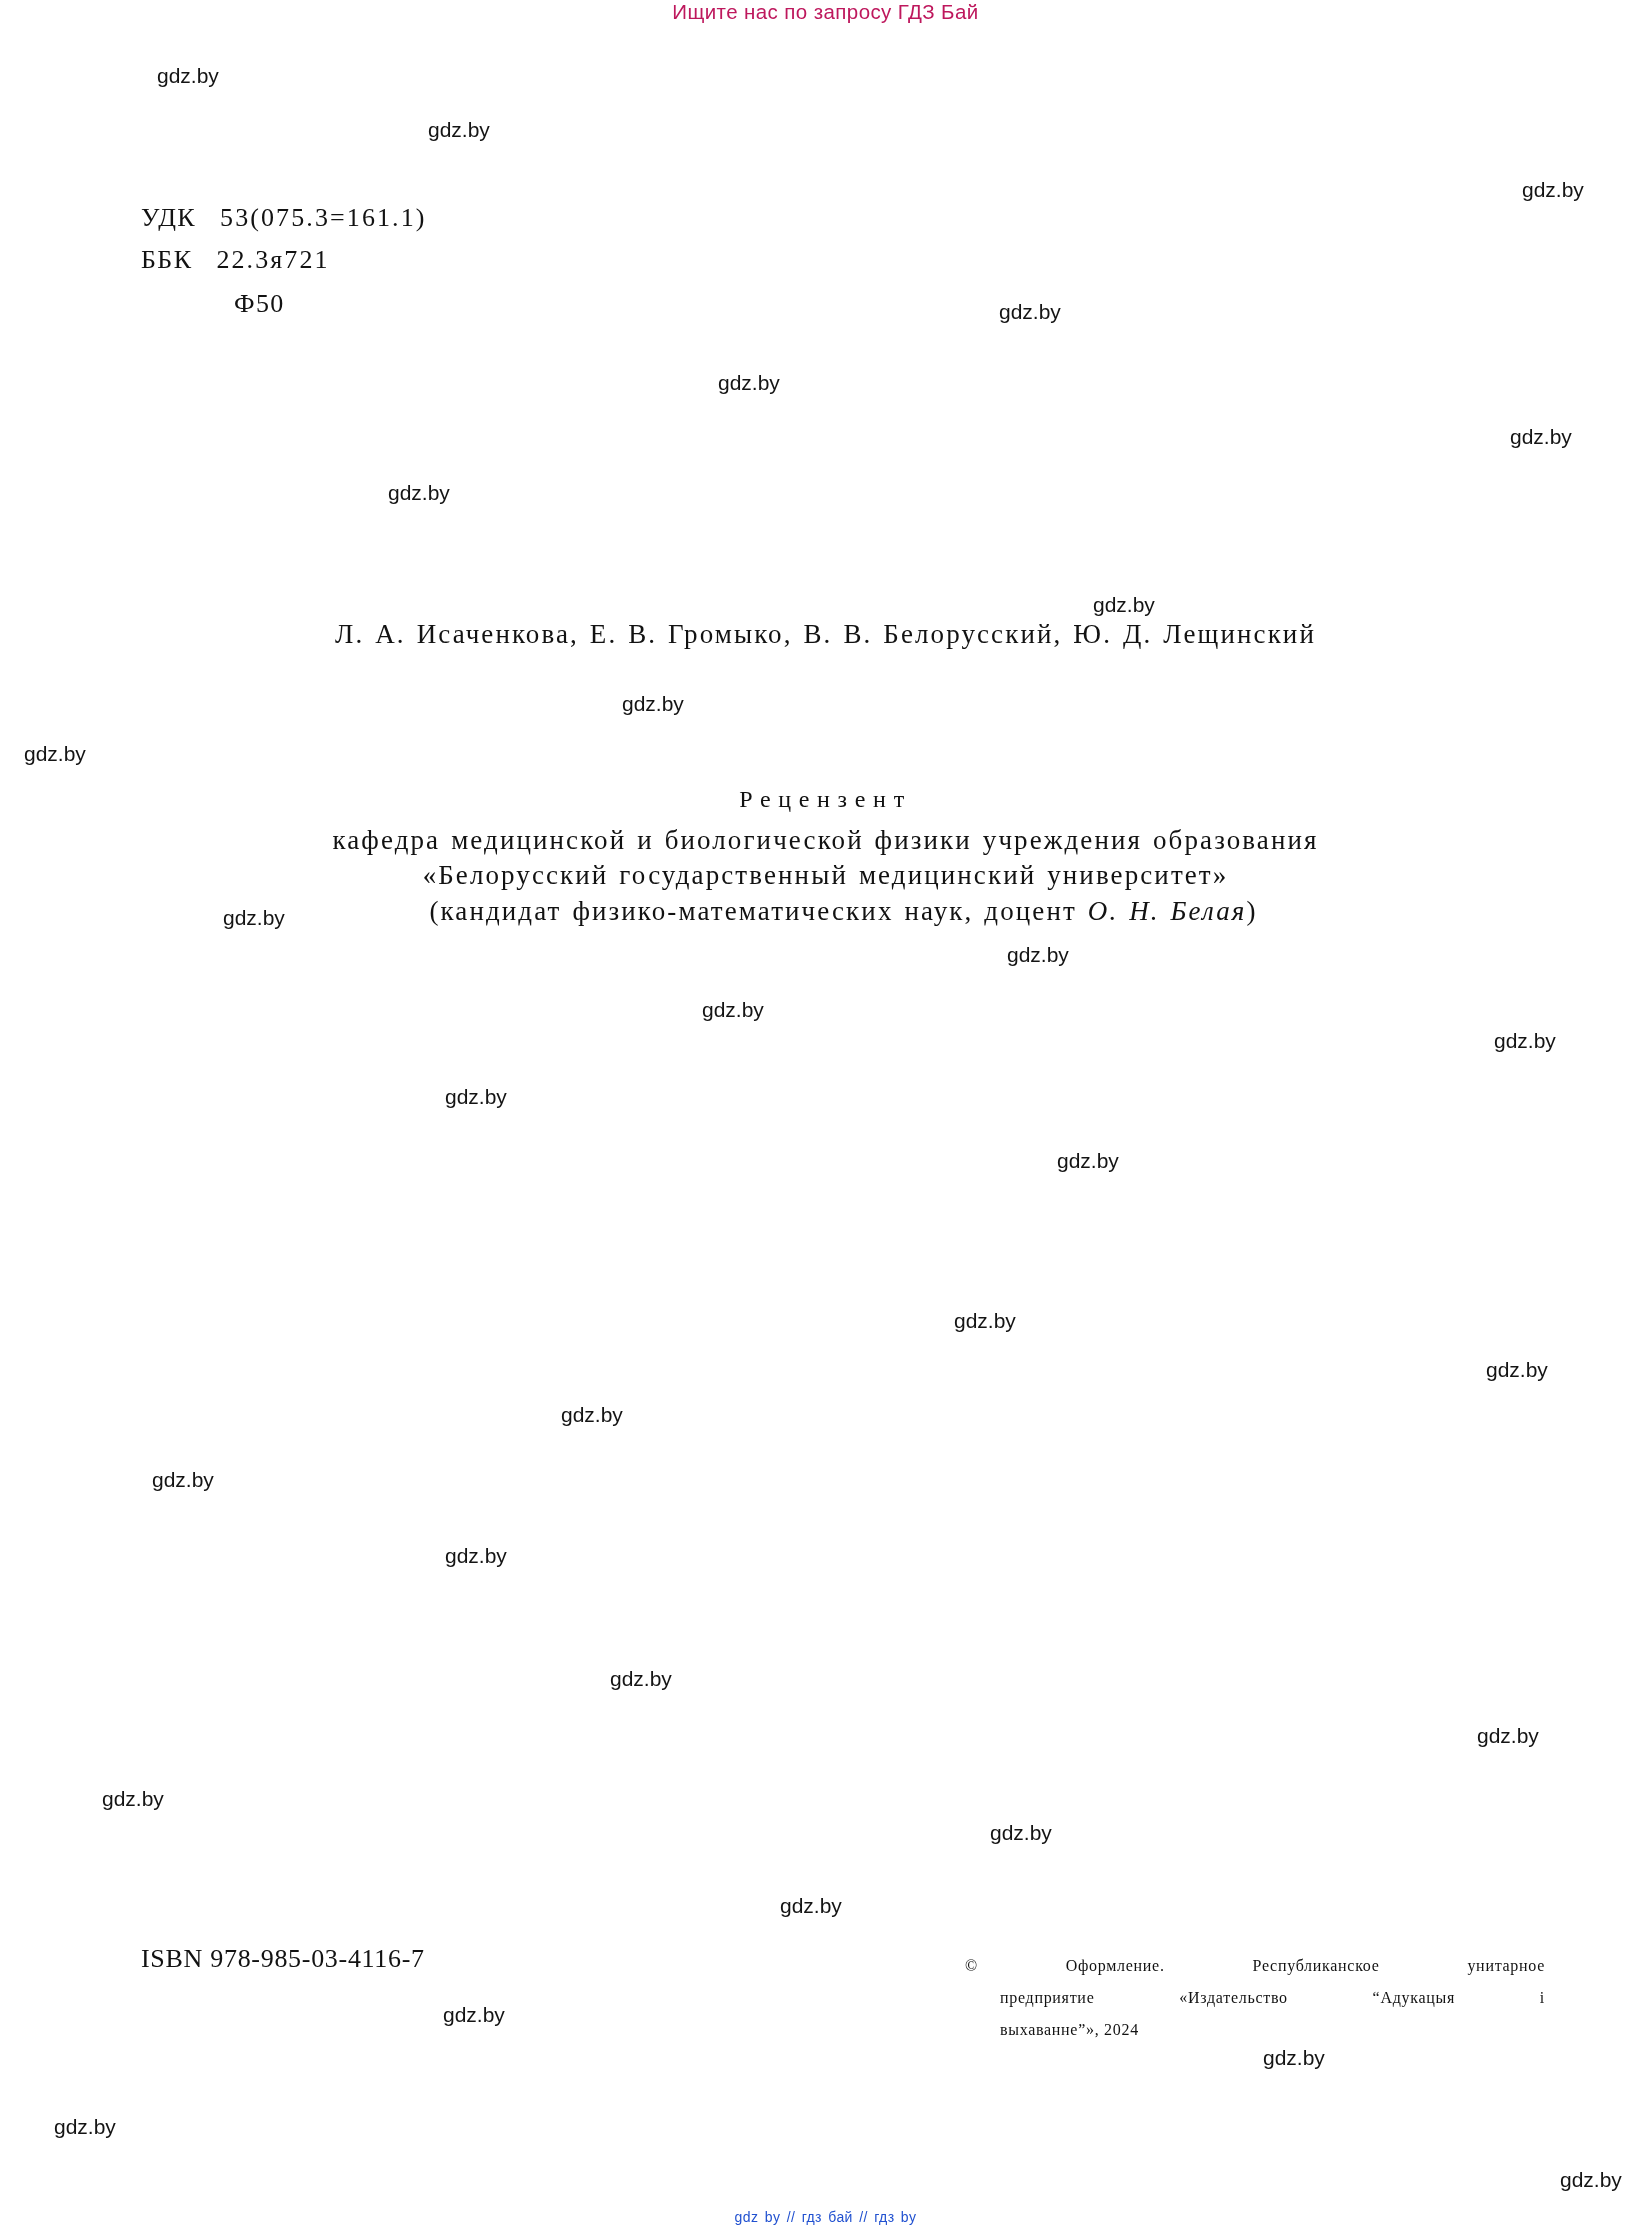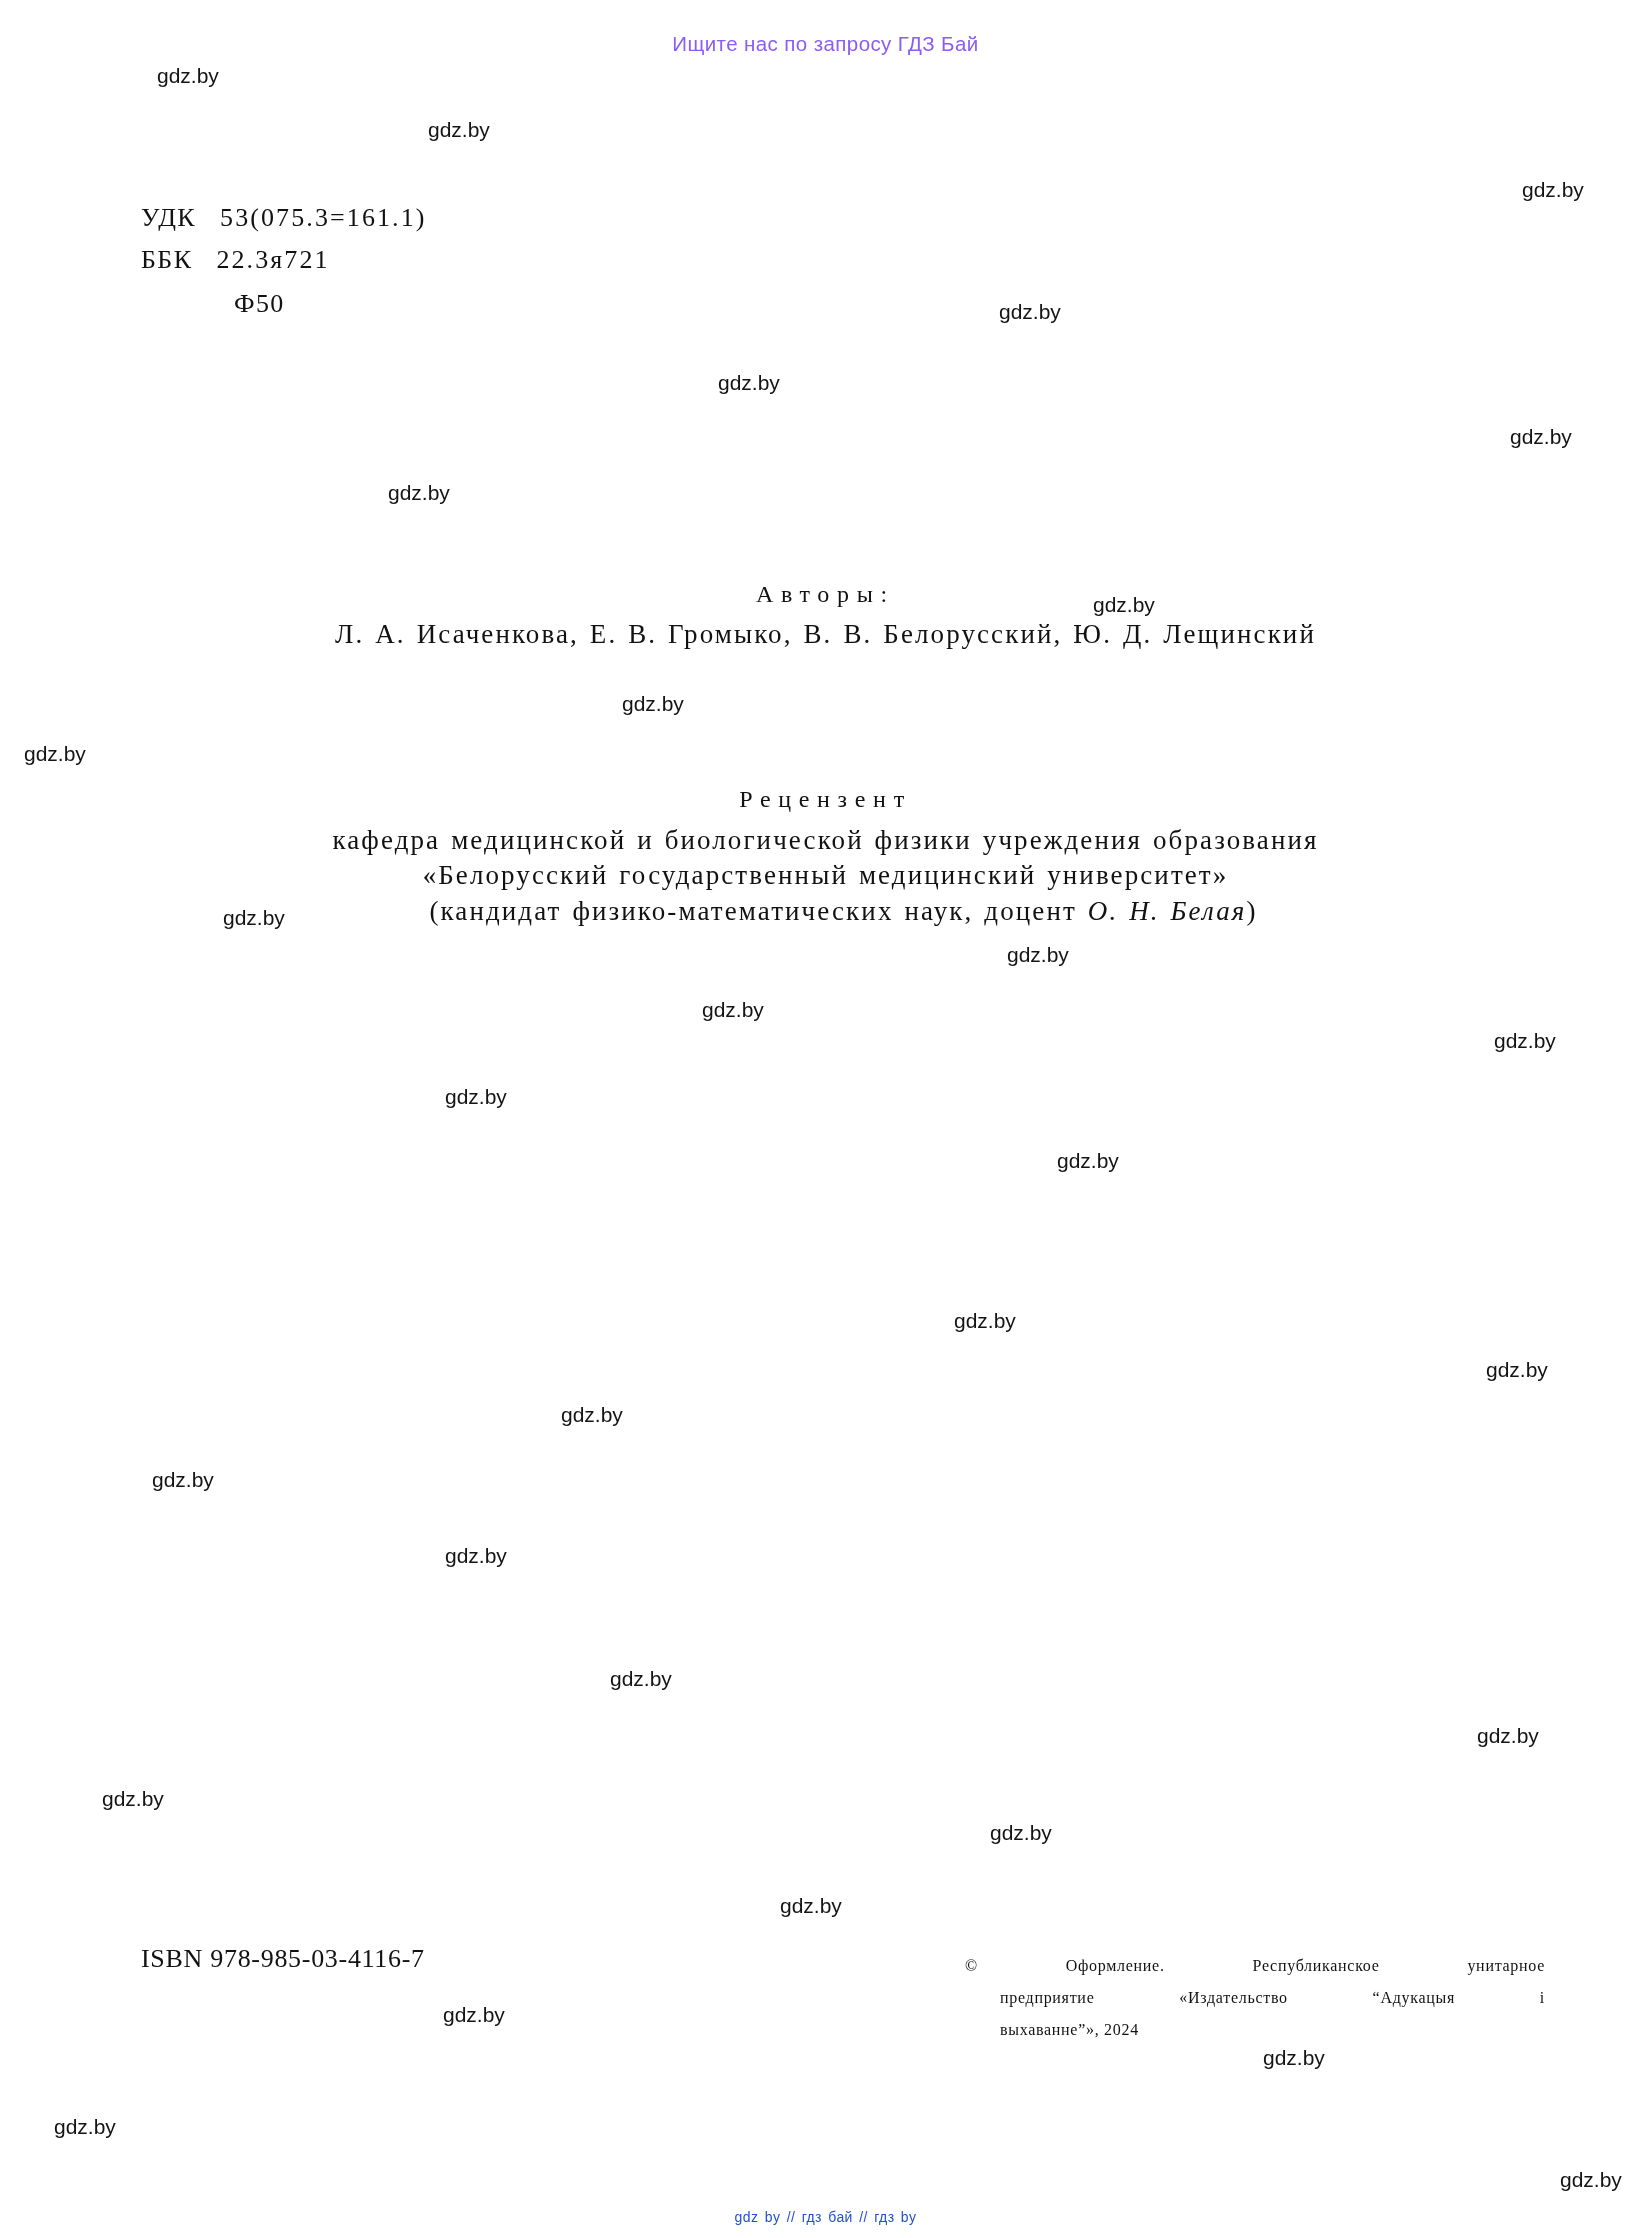--- a/index.html
+++ b/index.html
@@ -62,31 +62,30 @@
     font-size:14px;
     letter-spacing:0.4px;
     word-spacing:2.1px;
   }
 </style>
 </head>
 <body>
 
 <div id="page">
 
-  <div class="abs center promo" style="top: 2.1px; color: #8b5cf6; margin-top: 32px;">Ищите нас по запросу ГДЗ Бай</div>
+  <div class="abs center promo" style="top: 2.1px; color: #be185d;">Ищите нас по запросу ГДЗ Бай</div>
 
   <div class="abs class-line" style="left:141px;top:205px;">
     <span class="class-label">УДК</span><span class="class-value">53(075.3=161.1)</span>
   </div>
   <div class="abs class-line" style="left:141px;top:247px;">
     <span class="class-label">ББК</span><span class="class-value">22.3я721</span>
   </div>
   <div class="abs class-line" style="left:234px;top:291px;">Ф50</div>
 
-  <div class="abs center spaced-heading" style="top:582px;">Авторы:</div>
   <div class="abs center serif-line" style="top:621px;">Л. А. Исаченкова, Е. В. Громыко, В. В. Белорусский, Ю. Д. Лещинский</div>
 
   <div class="abs center spaced-heading" style="top:787px;">Рецензент</div>
   <div class="abs center serif-line" style="top:827px;">кафедра медицинской и биологической физики учреждения образования</div>
   <div class="abs center serif-line" style="top:862px;">«Белорусский государственный медицинский университет»</div>
   <div class="abs center serif-line" style="top:898px;margin-left:18px;">
     <span>(кандидат физико-математических наук, доцент </span><span class="italic">О. Н. Белая</span><span>)</span>
   </div>
 
   <div class="abs isbn" style="left:141px;top:1946px;">ISBN 978-985-03-4116-7</div>

